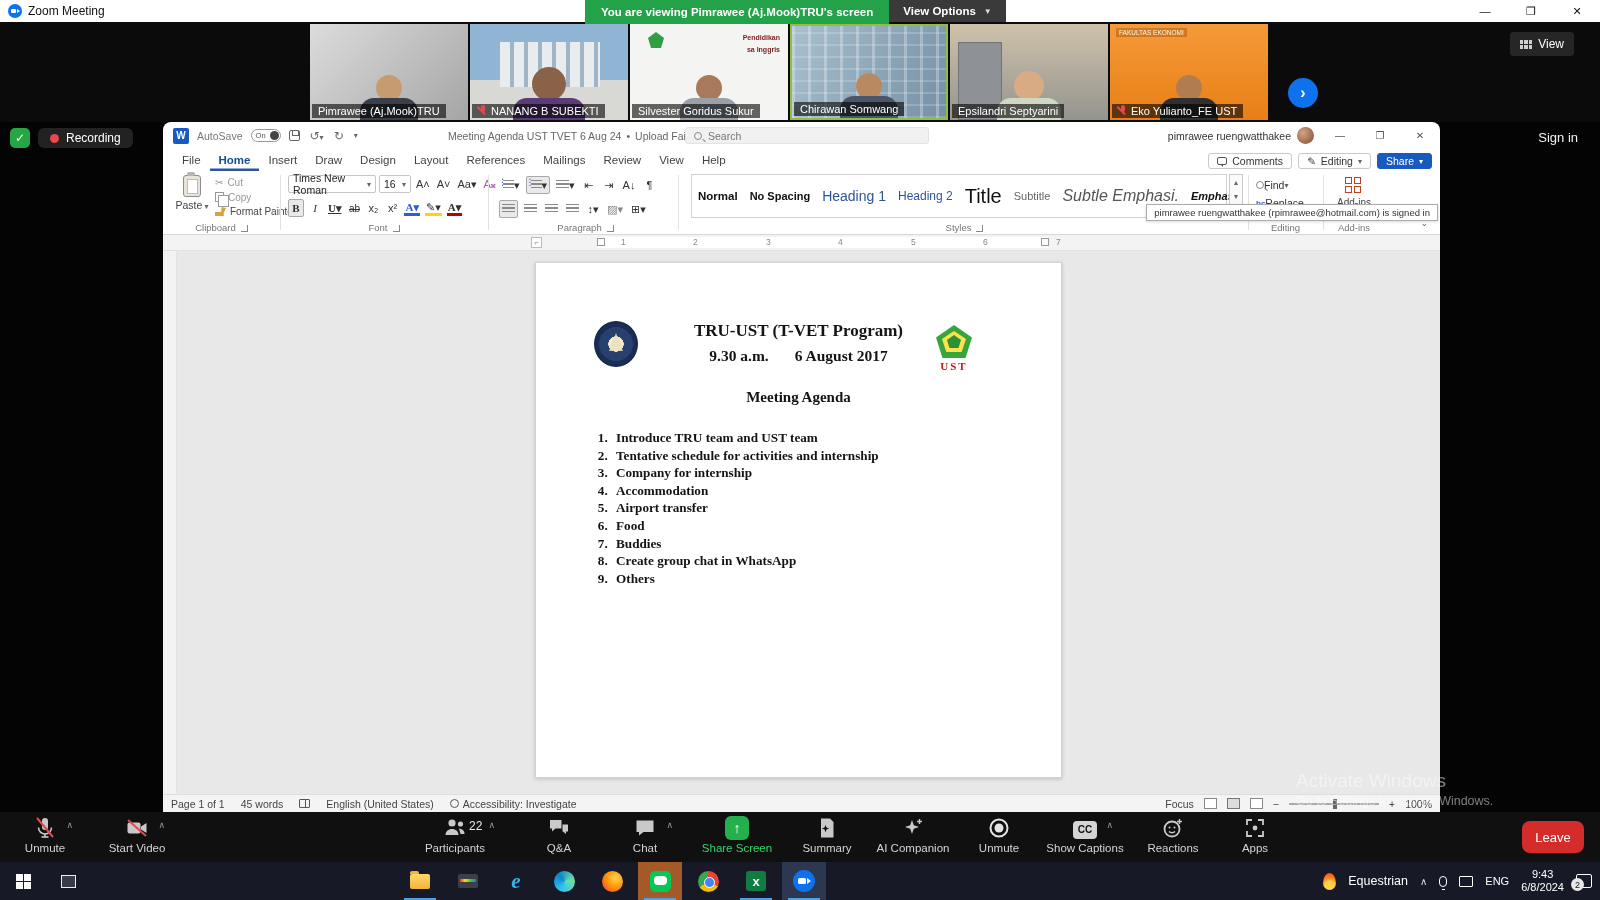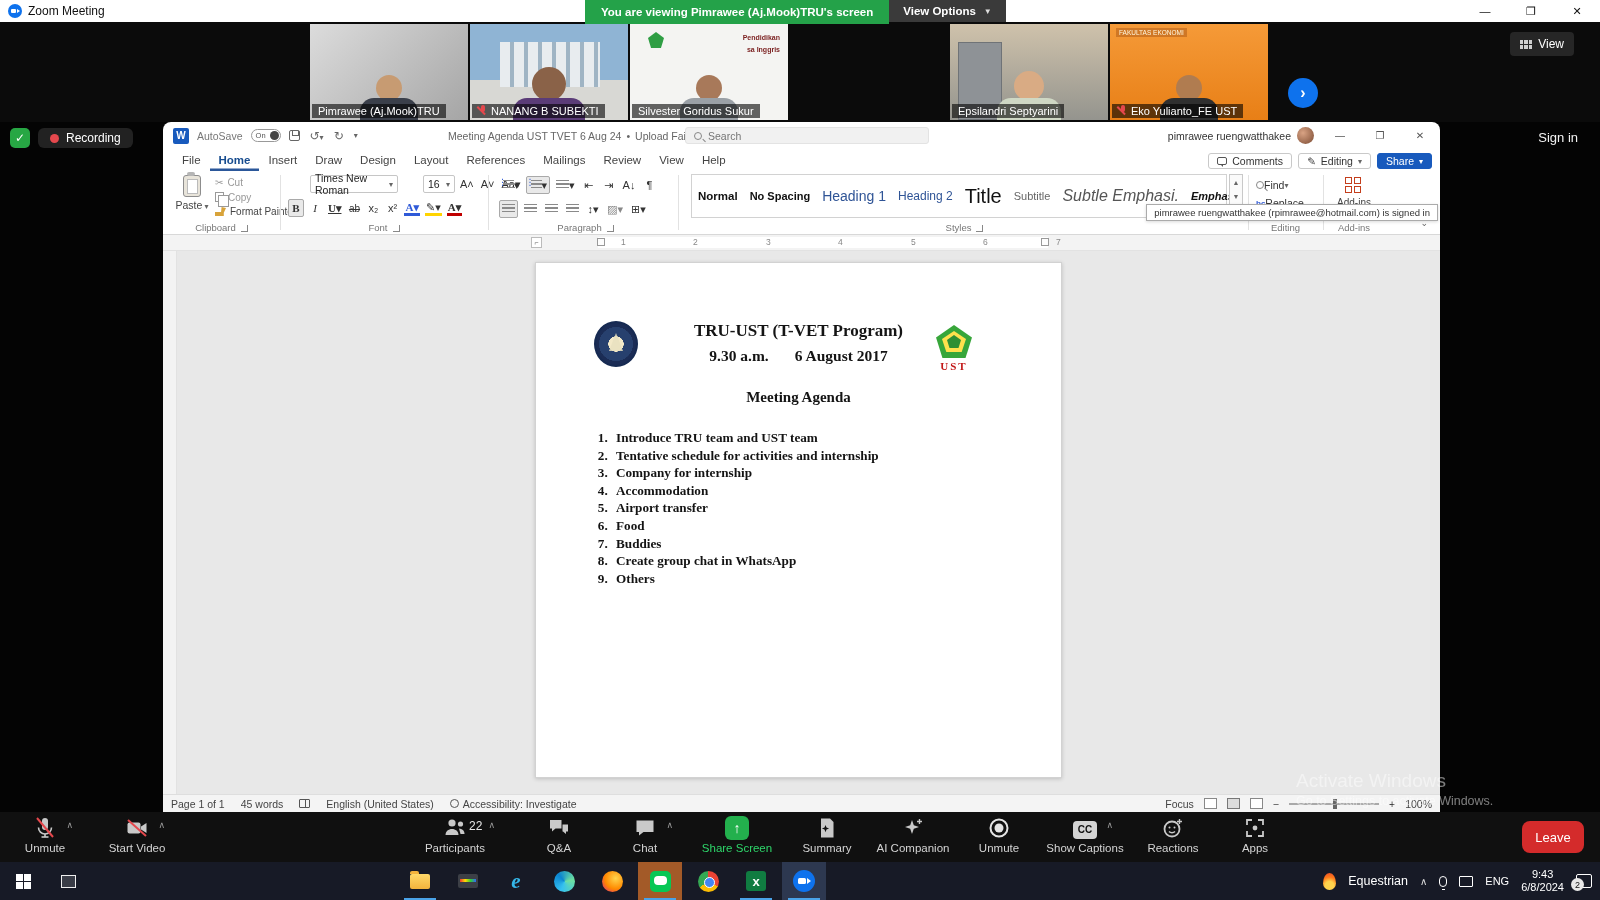--- a/index.html
+++ b/index.html
@@ -97,21 +97,21 @@
   .clipic::before { content:""; position:absolute; left:3px; top:-4px; width:8px; height:4px; background:#b5b5b5; border-radius:2px; }
   .clipic::after { content:""; position:absolute; left:2.5px; top:3px; width:9px; height:13px; background:#fff; border:1px solid #bbb; }
   .cliprows { position:absolute; left:52px; top:6px; display:flex; flex-direction:column; gap:3.5px; }
   .cliprow { display:flex; align-items:center; gap:4px; font-size:10px; color:#999; white-space:nowrap; }
   .cliprow.en { color:#444; }
   .copyic { width:9px; height:10px; border:1.1px solid #999; position:relative; }
   .copyic::after { content:""; position:absolute; left:2px; top:2px; width:9px; height:10px; border:1.1px solid #999; background:#fff; }
   .brushic { width:11px; height:9px; background:#d8a33a; clip-path:polygon(0 55%,55% 55%,60% 0,100% 10%,80% 65%,80% 100%,0 100%); }
   .g-font { left:117px; width:208px; }
   .fontrow1 { position:absolute; left:8px; top:4px; display:flex; align-items:center; gap:3px; }
-  .combo { border:1px solid #c6c6c6; border-radius:2px; height:18px; display:flex; align-items:center; justify-content:space-between; padding:0 4px; font-size:10.5px; color:#222; background:#fff;margin-left:22px; }
+  .combo { border:1px solid #c6c6c6; border-radius:2px; height:18px; display:flex; align-items:center; justify-content:space-between; padding:0 4px; font-size:10.5px; color:#222; background:#fff; }
   .fname { width:88px; }
   .fsize { width:32px; }
   .rbtn { min-width:16px; height:18px; display:flex; align-items:center; justify-content:center; font-size:11px; color:#333; padding:0 2px; border-radius:2px; }
   .rbtn.boxed { background:#e9e9e9; border:1px solid #a9a9a9; }
   .fontrow2 { position:absolute; left:8px; top:28px; display:flex; align-items:center; gap:3px; }
   .serifb { font-family:"Liberation Serif",serif; font-weight:bold; }
   .serifi { font-family:"Liberation Serif",serif; font-style:italic; }
   .ubar { text-decoration:underline; }
   .strk { text-decoration:line-through; font-size:10px; }
   .clrA { position:relative; padding-bottom:2px; }
@@ -288,20 +288,30 @@
       <span class="vtxt" style="right:8px;top:10px">Pendidikan</span>
       <span class="vtxt" style="right:8px;top:22px">sa Inggris</span>
       <div class="person">
           <div class="head" style="background:#a8795a"></div>
           <div class="torso" style="background:#9aa0a6"></div>
         </div>
       <div class="vname">
           <span>Silvester Goridus Sukur</span>
         </div>
     </div>
+    <div class="thumb v3 active" style="left:790px">
+      <div class="bldg"></div>
+      <div class="person">
+          <div class="head" style="background:#b98a62"></div>
+          <div class="torso" style="background:#4a5568"></div>
+        </div>
+      <div class="vname">
+          <span>Chirawan Somwang</span>
+        </div>
+    </div>
     <div class="thumb v4" style="left:950px">
       <div class="cab"></div>
       <div class="person">
           <div class="head" style="width:30px;height:30px;background:#d9ab84"></div>
           <div class="torso" style="background:#cfd8c4;width:64px"></div>
         </div>
       <div class="vname">
           <span>Epsilandri Septyarini</span>
         </div>
     </div>

